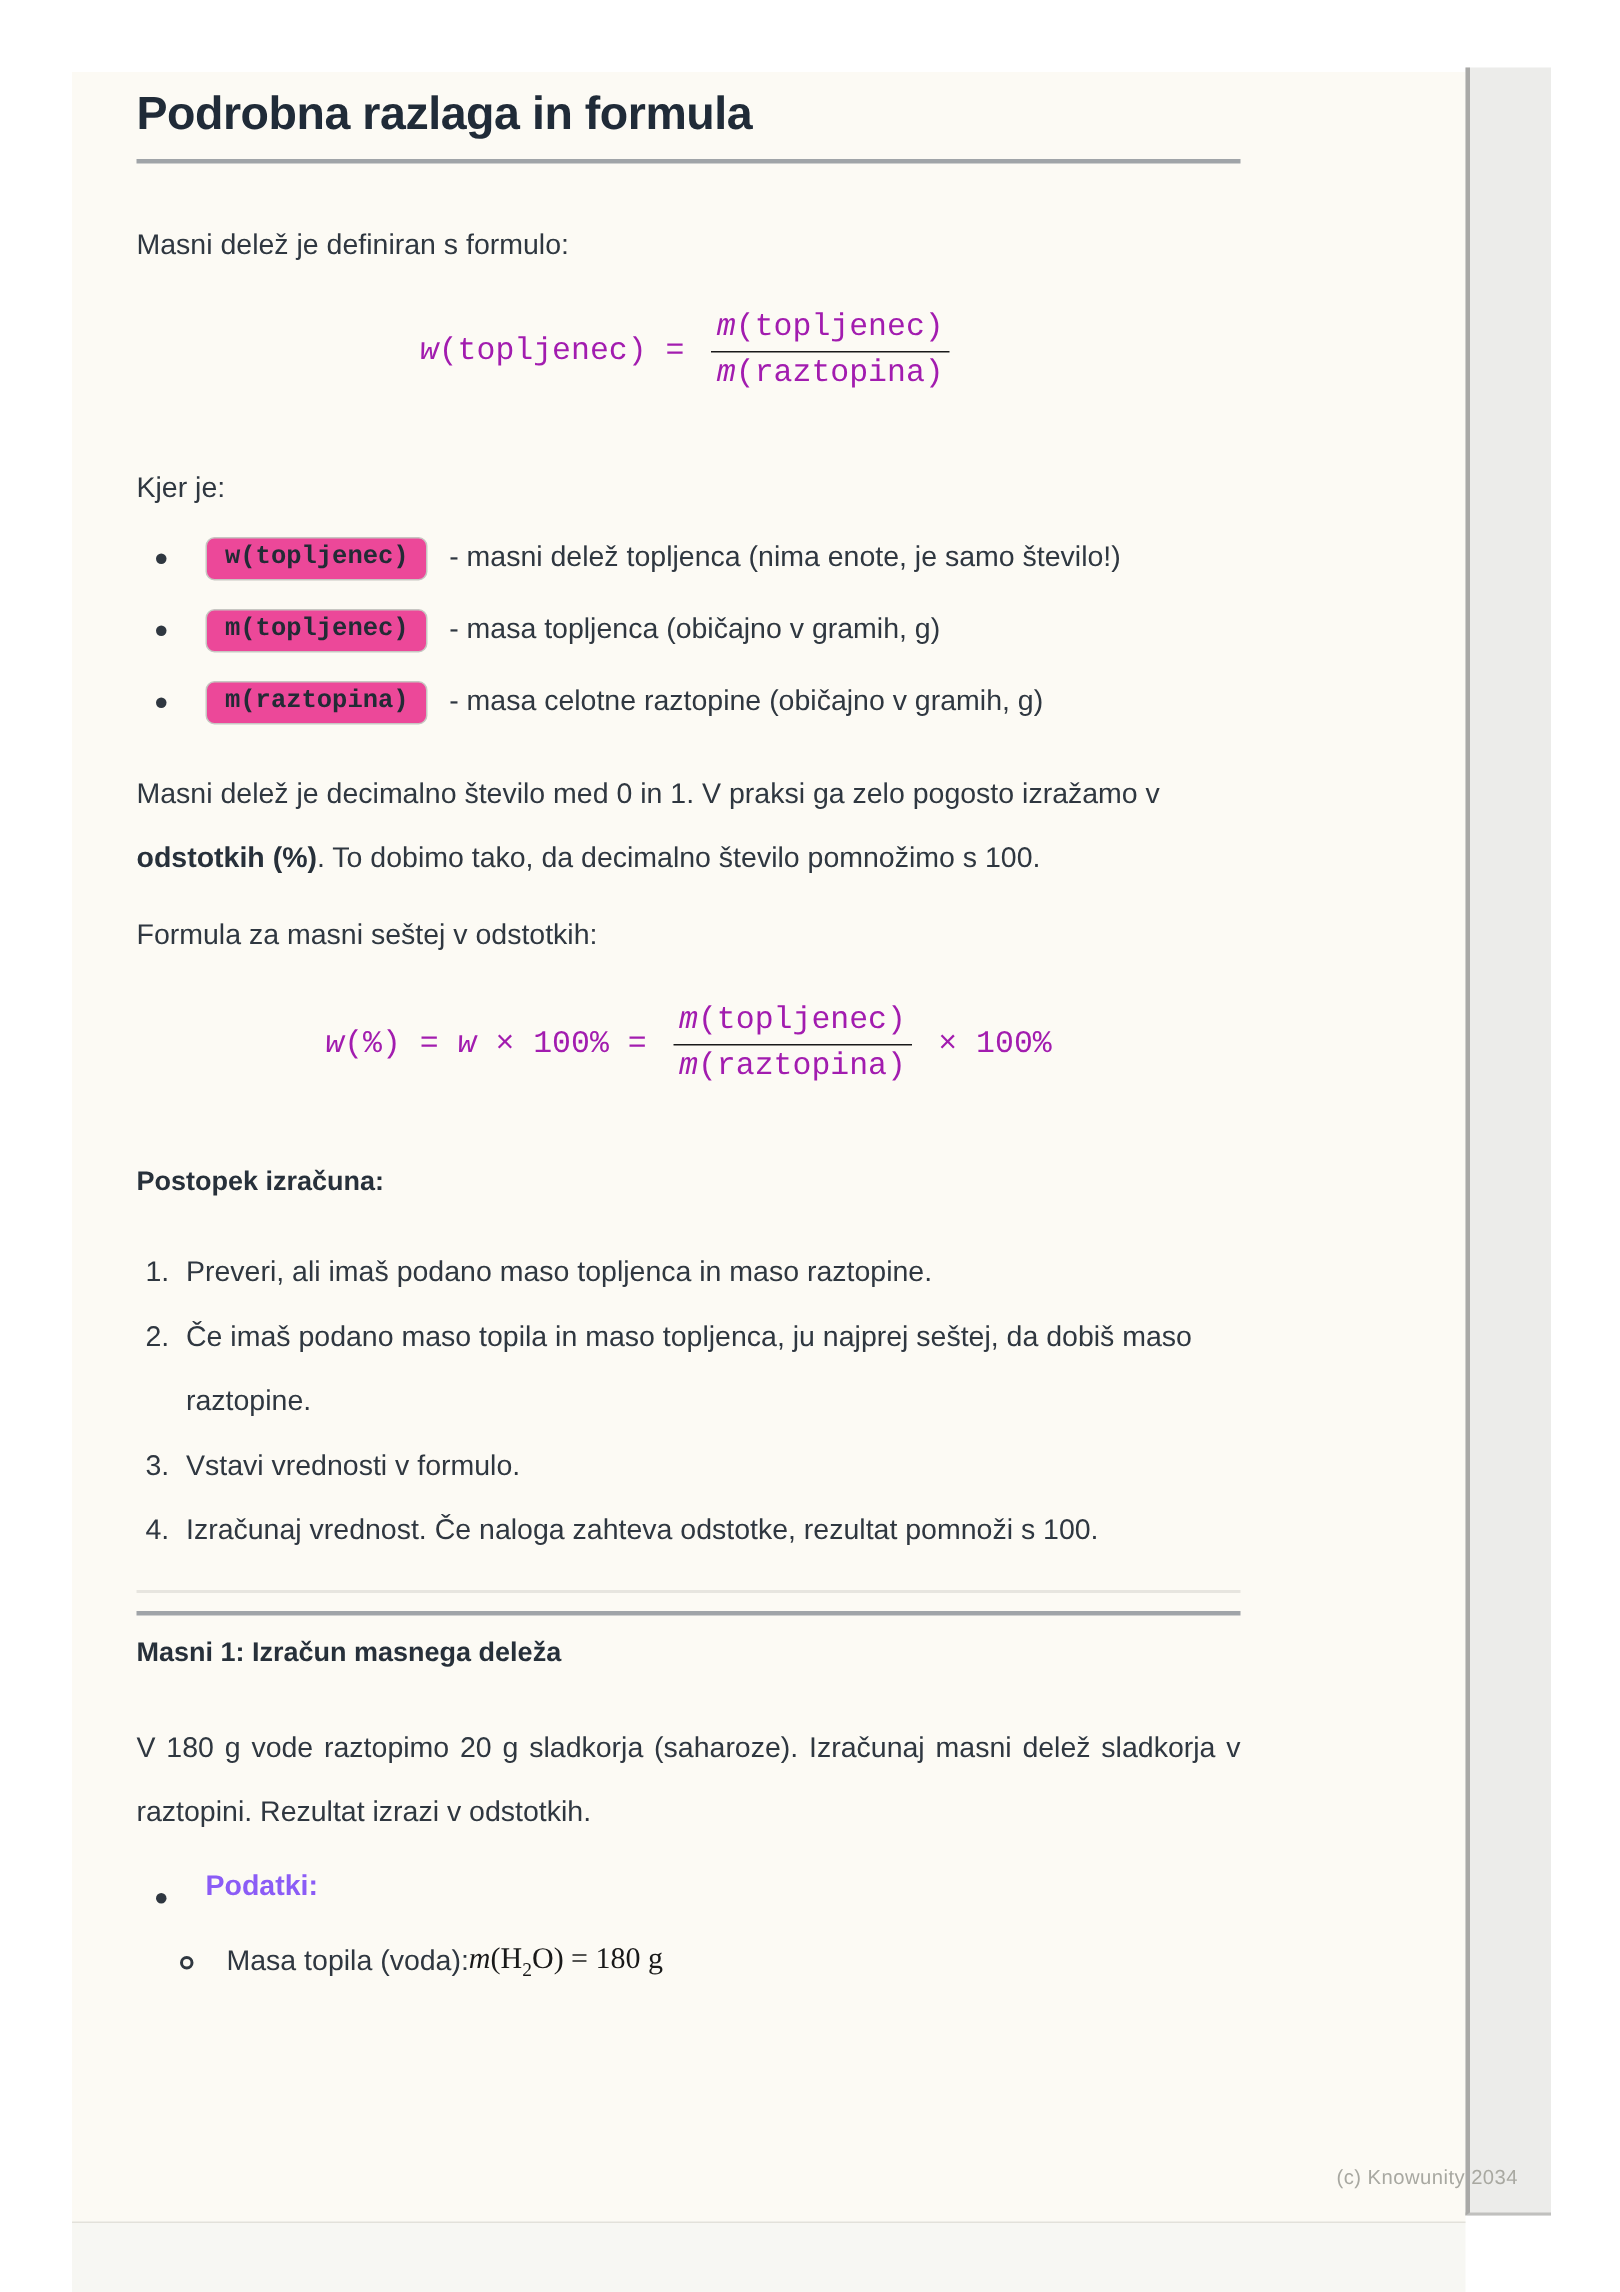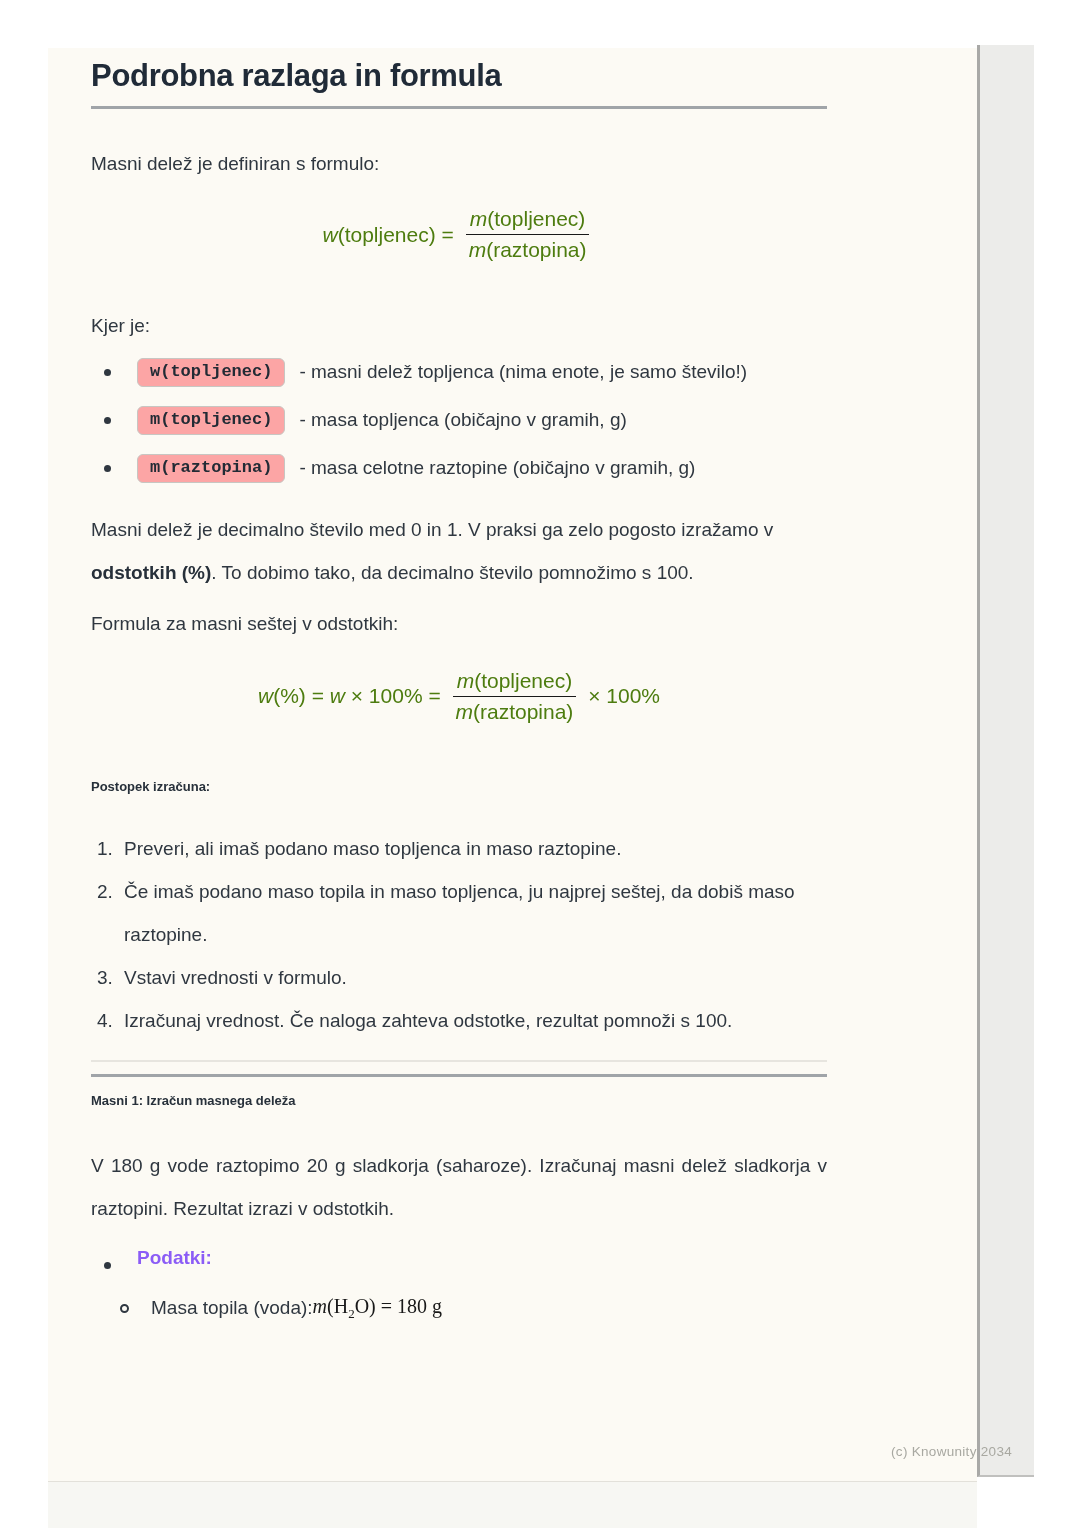--- a/index.html
+++ b/index.html
@@ -63,23 +63,23 @@
   .title-rule {
     margin-top: 12px;
     height: 3px;
     background: #a0a4a8;
     border: none;
   }
   .p-intro { margin-top: 33px; }
   .formula {
     margin-top: 22px;
     text-align: center;
-    font-family: Liberation Sans, sans-serif;
+    font-family: Liberation Mono, monospace;
     font-size: 21px;
-    color: #4d7c0f;
+    color: #a21caf;
     line-height: normal;
   }
   .formula .row {
     display: inline-flex;
     align-items: center;
     vertical-align: middle;
   }
   .formula i { font-style: italic; }
   .frac {
     display: inline-flex;
@@ -111,33 +111,33 @@
     border-radius: 50%;
     background: #2f3740;
     margin: 0 26px 0 13px;
     flex: 0 0 auto;
   }
   .code-chip {
     font-family: "Liberation Mono", monospace;
     font-weight: 700;
     font-size: 17px;
     color: #222b35;
-    background: #fca5a5;
+    background: #ec4899;
     border: 1px solid #c7c6c2;
     border-radius: 6px;
     padding: 3px 12px 5px 12px;
     margin-right: 14px;
     white-space: nowrap;
   }
   .p-body { margin-top: 25px; }
   .p-formula-label { margin-top: 8px; }
   .formula-2 { margin-top: 16px; min-height: 70px; display: flex; align-items: center; justify-content: center; }
   h3.sub-title {
     margin-top: 42px;
-    font-size: 13px;
+    font-size: 18px;
     line-height: 28px;
     font-weight: 700;
     color: #27303a;
   }
   ol.steps {
     margin-top: 26px;
     list-style: none;
     counter-reset: step;
   }
   ol.steps li {

